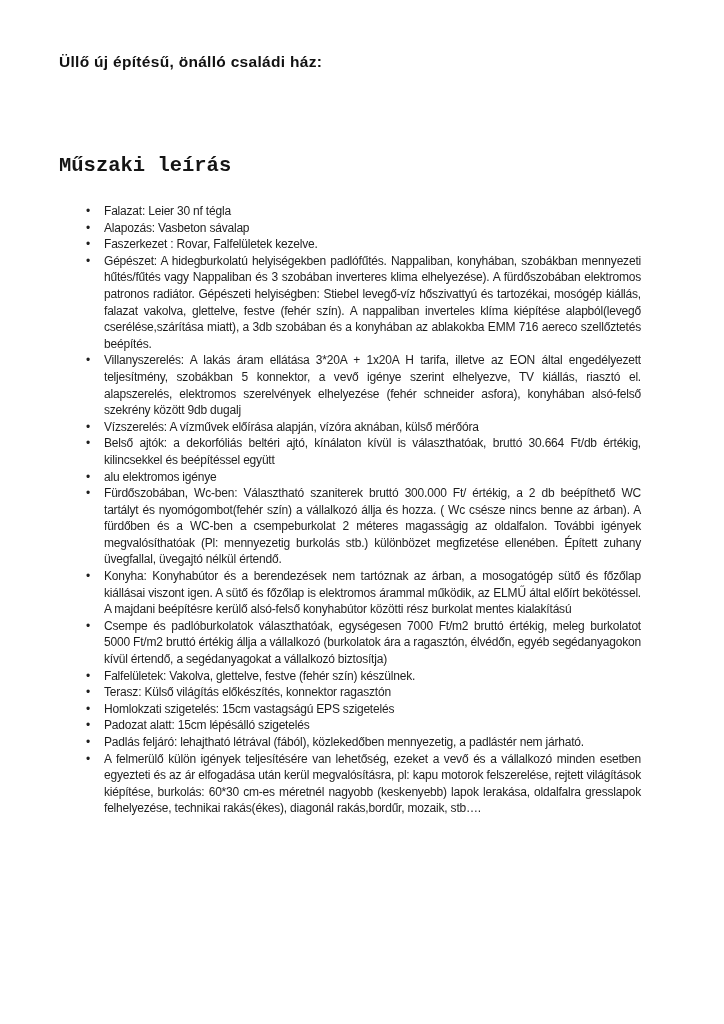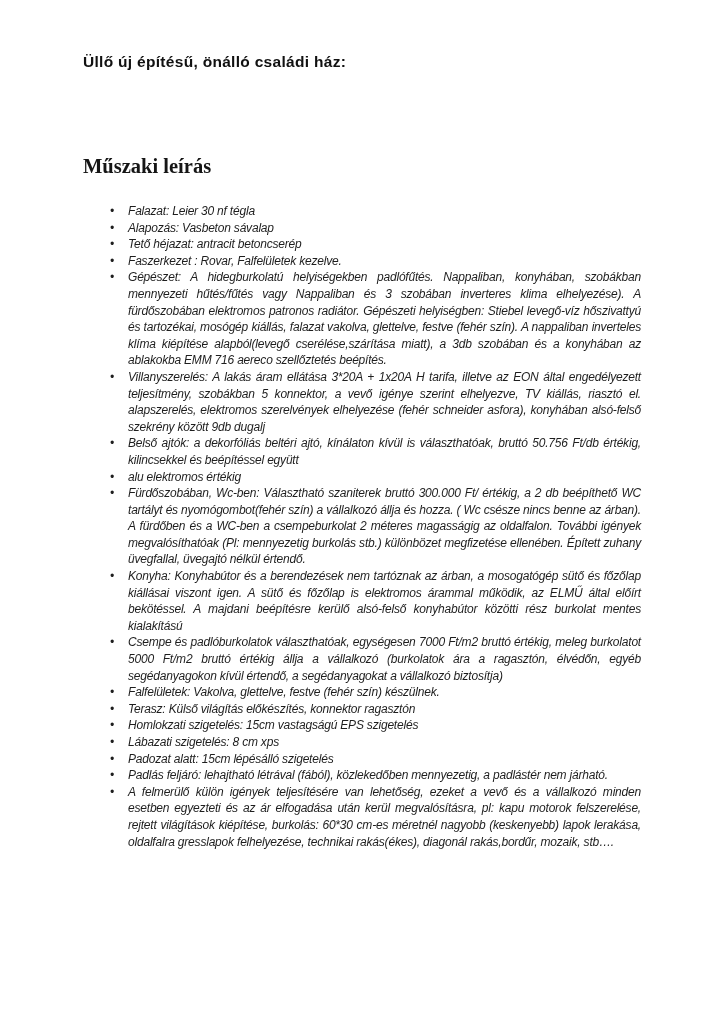--- a/index.html
+++ b/index.html
@@ -7,45 +7,44 @@
     padding: 0;
     background: #ffffff;
   }
   .page {
     position: relative;
     width: 724px;
     height: 1024px;
     background: #ffffff;
     overflow: hidden;
     box-sizing: border-box;
-    padding: 52px 83px 0 83px;
+    padding: 52px 83px 0 59px;
     font-family: "Liberation Sans", sans-serif;
     color: #1e1e1e;
   }
   .top-title {
     font-family: "Liberation Sans", "DejaVu Sans", sans-serif;
     font-size: 15.5px;
     font-weight: 700;
     letter-spacing: 0.3px;
     line-height: 20px;
     color: #111111;
   }
   .section-heading {
     margin: 81px 0 0 0;
-    font-family: Liberation Serif, serif;
+    font-family: Liberation Mono, monospace;
     font-size: 20.5px;
     font-weight: 700;
     line-height: 26px;
     color: #151515;
   }
   ul.specs {
     margin: 24px 0 0 0;
     padding: 0 0 0 45px;
     list-style: none;
-    font-style: italic;
   }
   ul.specs li {
     position: relative;
     font-size: 12px;
     letter-spacing: -0.2px;
     line-height: 16.6px;
     text-align: justify;
     text-justify: inter-word;
     color: #1e1e1e;
     margin: 0;
@@ -64,31 +63,30 @@
 
 <div class="page">
 
   <div class="top-title">Üllő új építésű, önálló családi ház:</div>
 
   <h1 class="section-heading">Műszaki leírás</h1>
 
   <ul class="specs">
     <li>Falazat:  Leier 30 nf tégla</li>
     <li>Alapozás: Vasbeton sávalap</li>
-    <li>Tető héjazat: antracit betoncserép</li>
     <li>Faszerkezet : Rovar, Falfelületek kezelve.</li>
     <li>Gépészet:  A hidegburkolatú helyiségekben padlófűtés. Nappaliban, konyhában, szobákban mennyezeti hűtés/fűtés vagy Nappaliban és 3 szobában inverteres klima elhelyezése). A fürdőszobában elektromos patronos radiátor. Gépészeti helyiségben: Stiebel levegő-víz hőszivattyú és tartozékai, mosógép kiállás,  falazat vakolva, glettelve, festve (fehér szín). A nappaliban  inverteles klíma kiépítése alapból(levegő cserélése,szárítása miatt), a 3db szobában és a konyhában az ablakokba  EMM 716 aereco szellőztetés beépítés.</li>
     <li>Villanyszerelés: A lakás áram ellátása 3*20A + 1x20A H tarifa, illetve az EON által engedélyezett teljesítmény, szobákban 5 konnektor, a vevő igénye szerint elhelyezve, TV kiállás, riasztó el. alapszerelés, elektromos szerelvények elhelyezése (fehér schneider asfora), konyhában alsó-felső szekrény között 9db dugalj</li>
-    <li>Belső ajtók: a dekorfóliás beltéri ajtó, kínálaton kívül is választhatóak, bruttó 50.756 Ft/db értékig, kilincsekkel és beépítéssel  együtt</li>
-    <li> alu elektromos értékig</li>
+    <li>Vízszerelés: A vízművek előírása alapján, vízóra aknában, külső mérőóra</li>
+    <li>Belső ajtók: a dekorfóliás beltéri ajtó, kínálaton kívül is választhatóak, bruttó 30.664 Ft/db értékig, kilincsekkel és beépítéssel  együtt</li>
+    <li> alu elektromos igénye</li>
     <li>Fürdőszobában, Wc-ben: Választható szaniterek bruttó 300.000 Ft/ értékig, a 2 db beépíthető WC tartályt és nyomógombot(fehér szín) a vállalkozó állja és hozza. ( Wc csésze nincs benne az árban). A fürdőben és a WC-ben a csempeburkolat 2 méteres magasságig az oldalfalon. További igények megvalósíthatóak (Pl: mennyezetig burkolás stb.) különbözet megfizetése ellenében. Épített zuhany üvegfallal, üvegajtó nélkül értendő.</li>
     <li>Konyha: Konyhabútor és a berendezések nem tartóznak az árban, a mosogatógép sütő és főzőlap kiállásai viszont igen. A sütő és főzőlap is elektromos árammal működik, az ELMŰ által előírt bekötéssel. A majdani beépítésre kerülő alsó-felső konyhabútor közötti rész burkolat mentes kialakítású</li>
     <li>Csempe és padlóburkolatok választhatóak, egységesen 7000 Ft/m2 bruttó értékig, meleg burkolatot 5000 Ft/m2 bruttó értékig állja a vállalkozó (burkolatok ára a ragasztón, élvédőn, egyéb segédanyagokon kívül értendő, a segédanyagokat a vállalkozó biztosítja)</li>
     <li>Falfelületek: Vakolva, glettelve, festve (fehér szín) készülnek.</li>
     <li>Terasz: Külső világítás előkészítés, konnektor ragasztón</li>
     <li>Homlokzati szigetelés: 15cm vastagságú EPS szigetelés</li>
-    <li>Lábazati szigetelés: 8 cm xps</li>
     <li>Padozat alatt: 15cm lépésálló szigetelés</li>
     <li>Padlás feljáró: lehajtható létrával (fából), közlekedőben mennyezetig, a padlástér nem járható.</li>
     <li>A felmerülő külön igények teljesítésére van lehetőség, ezeket a vevő és a vállalkozó minden esetben egyezteti és az ár elfogadása után kerül megvalósításra, pl:  kapu motorok felszerelése, rejtett világítások kiépítése, burkolás: 60*30 cm-es méretnél nagyobb (keskenyebb) lapok lerakása, oldalfalra gresslapok felhelyezése, technikai rakás(ékes), diagonál rakás,bordűr, mozaik, stb….</li>
   </ul>
 
 </div>
 
 </body></html>

